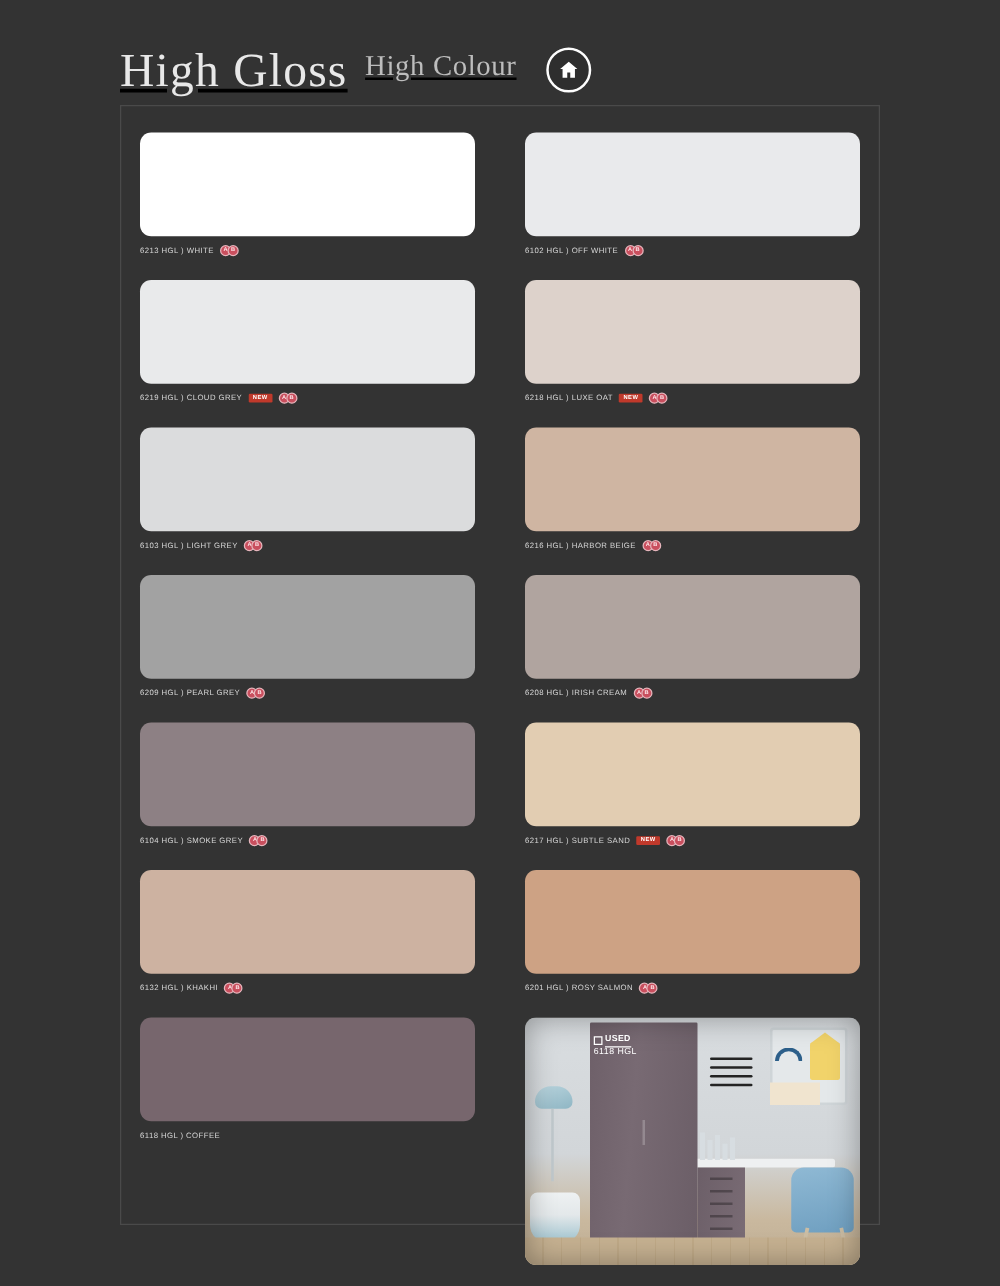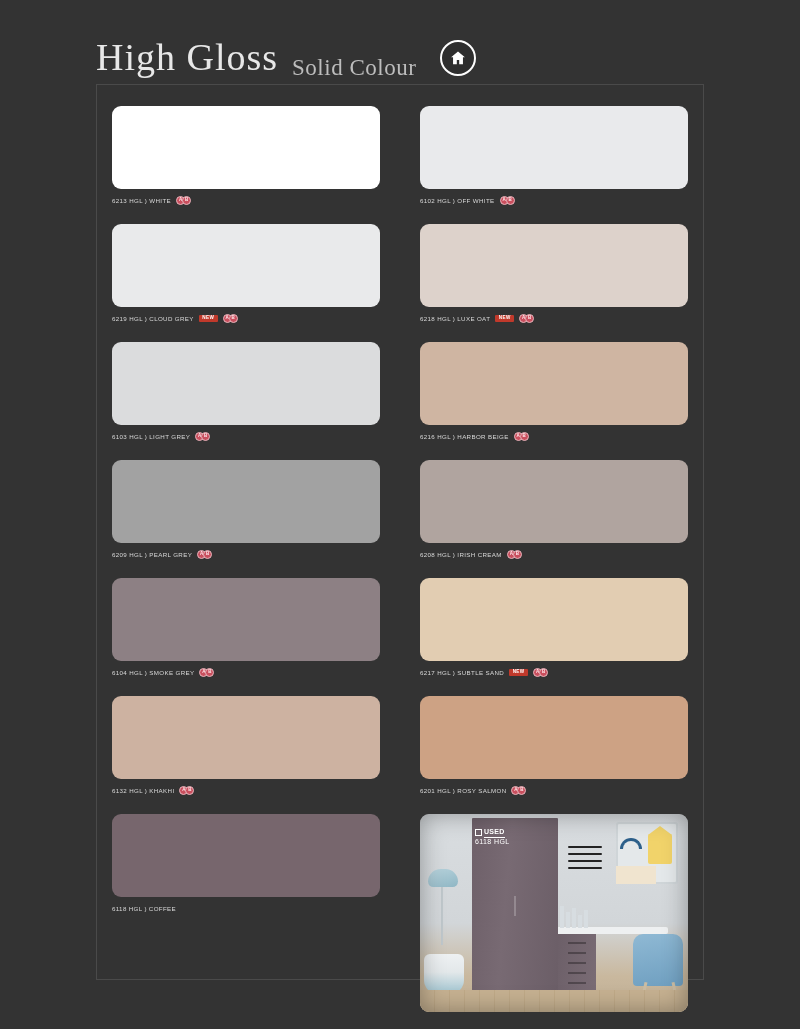--- a/index.html
+++ b/index.html
@@ -13,22 +13,23 @@
     position: relative;
     width: 800px; height: 1029px;
     background: #333333;
   }
 
   
   .header {
     position: absolute;
     left: 96px; top: 38px;
     display: flex;
-    align-items: flex-end;
+    align-items: flex-start;
     gap: 14px;
+    text-decoration: underline;
   }
   .title-main {
     font-family: "Liberation Serif", serif;
     font-size: 38px;
     color: #e8e8e8;
     letter-spacing: 1px;
     line-height: 1;
   }
   .title-sub {
     font-family: "Liberation Serif", serif;
@@ -303,21 +304,21 @@
     border-radius: 9px;
   }
 </style>
 </head>
 <body>
 
 <div class="page">
 
   <div class="header">
     <span class="title-main">High Gloss</span>
-    <span class="title-sub">Solid Colour</span>
+    <span class="title-sub">High Colour</span>
     <div class="home-btn">
       <span>
         <svg width="18" height="18" viewBox="0 0 24 24" aria-hidden="true">
           <path d="M12 3.2 2.8 11h2.6v9.2h5.0v-5.6h3.2v5.6h5.0V11h2.6z" fill="#ffffff"></path>
         </svg>
       </span>
     </div>
   </div>
 
   <div class="frame"></div>

